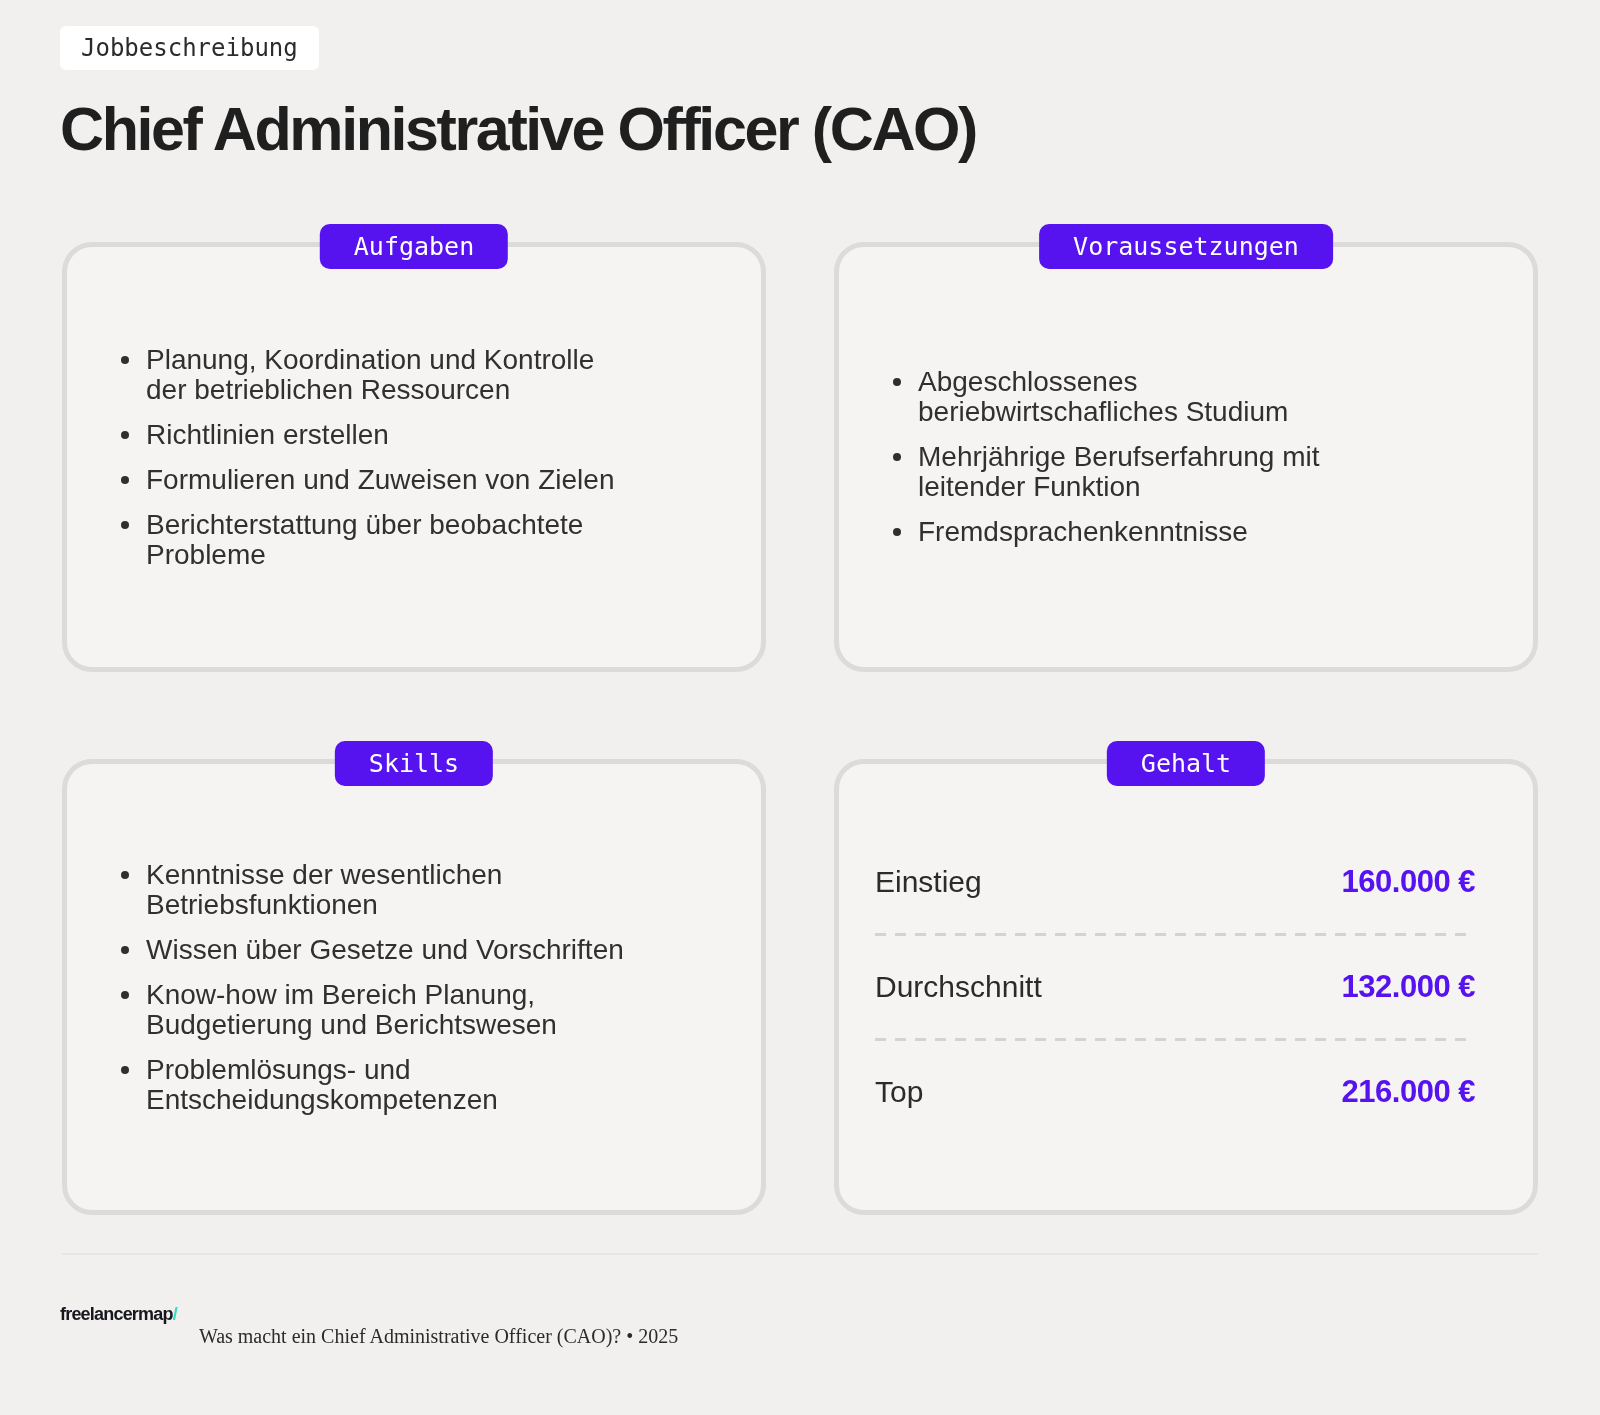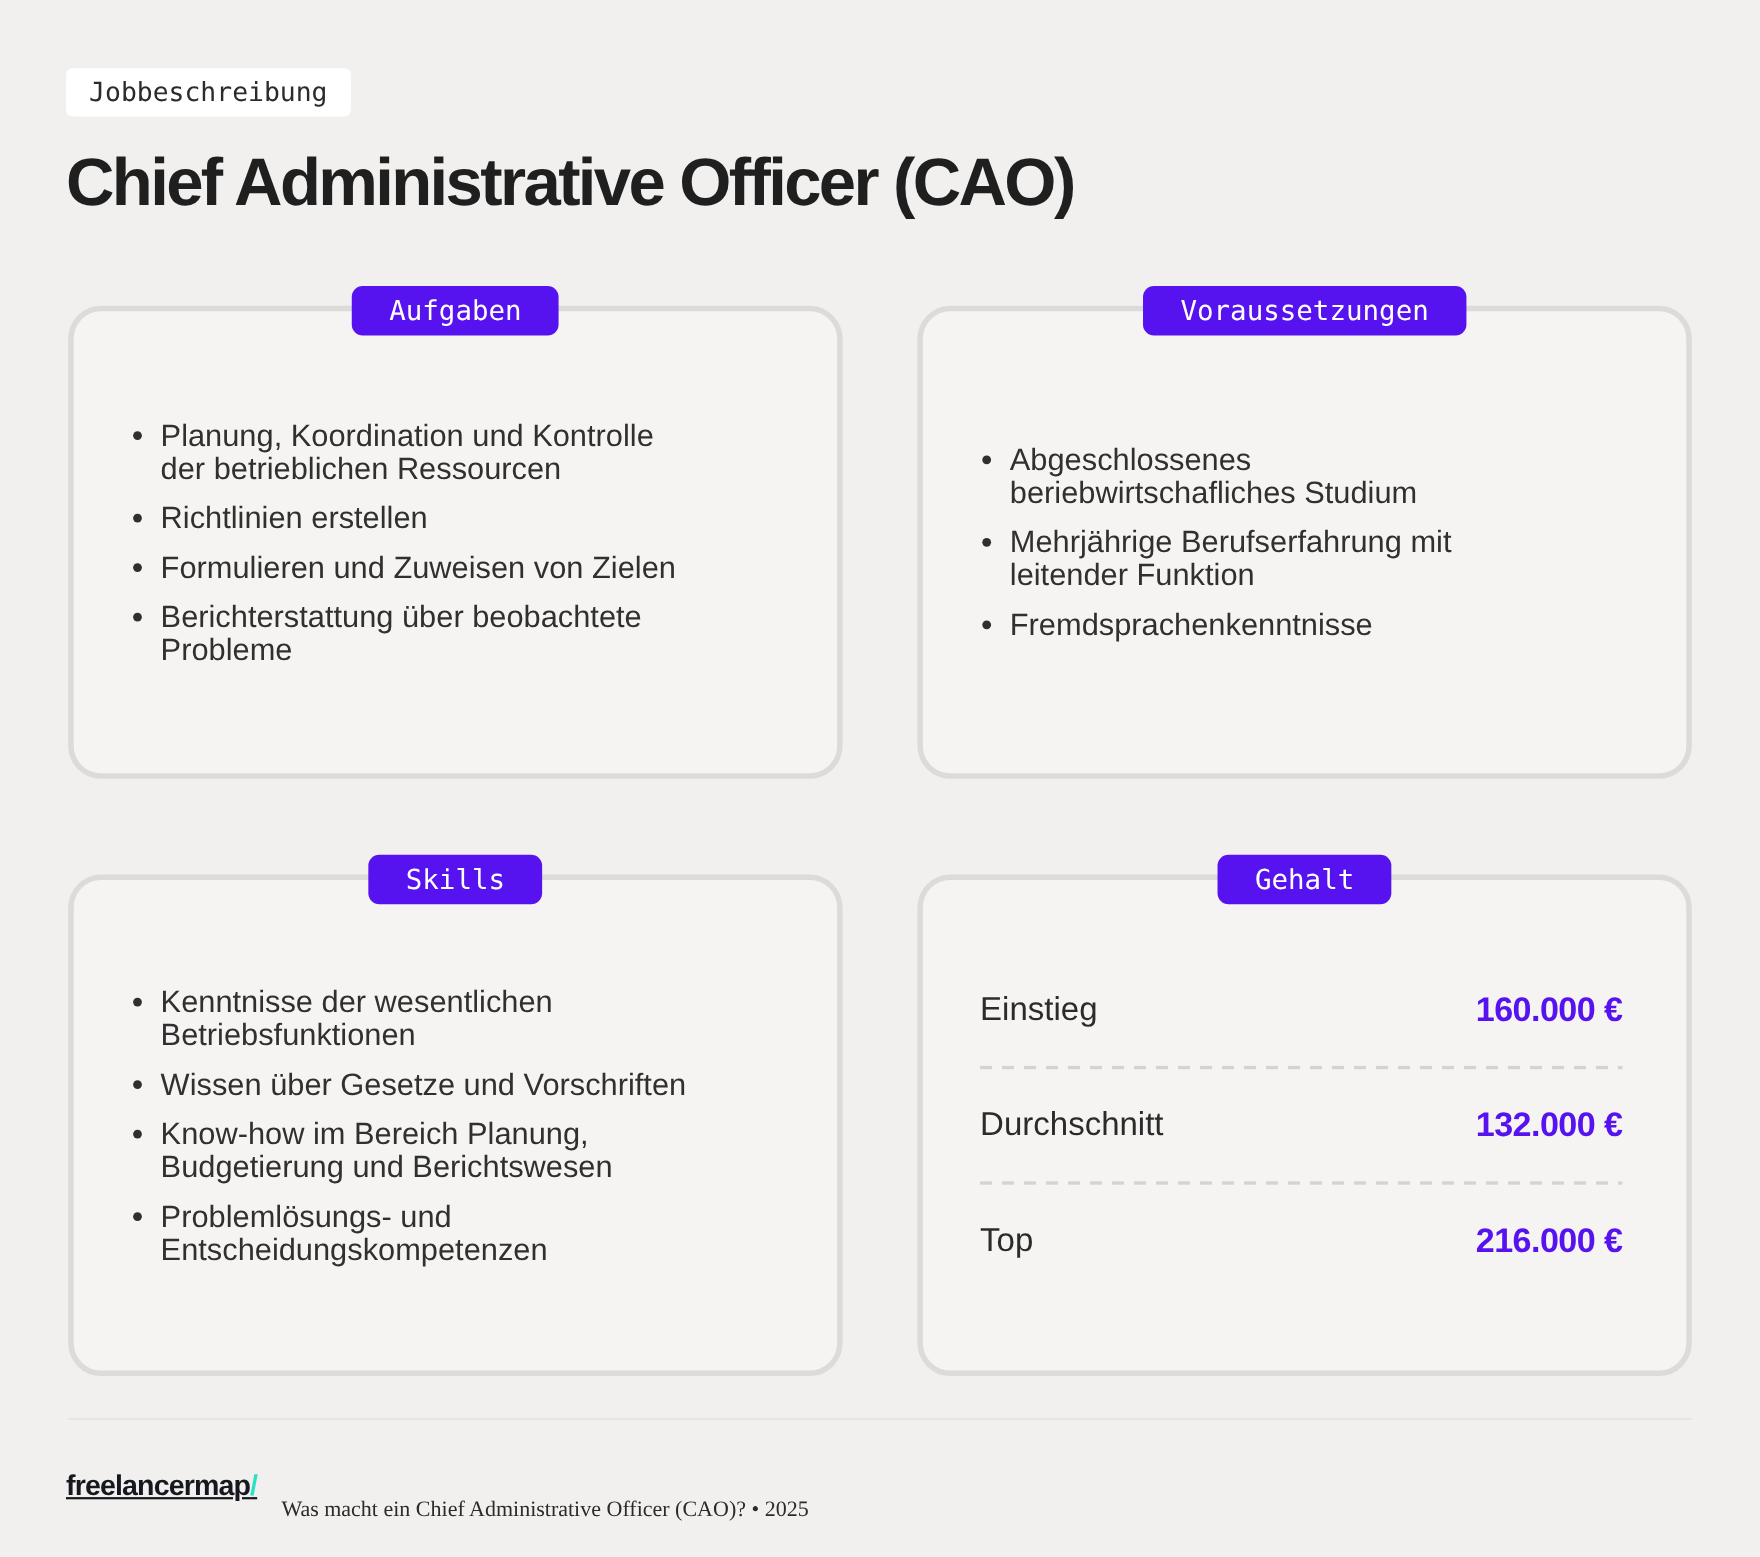--- a/index.html
+++ b/index.html
@@ -11,21 +11,21 @@
     --ink:#303030;
     --title-ink:#1f1f1f;
     --dash:#d4d3d1;
   }
   *{box-sizing:border-box;}
   html{background:#fff;}
   body{margin:0;width:1600px;height:1415px;font-family:"Liberation Sans",sans-serif;}
   .page{width:1600px;height:1415px;background:var(--page-bg);position:relative;overflow:hidden;}
 
   
-  .header{padding:62px 60px 0;}
+  .header{padding:26px 60px 0;}
   .tag-badge{
     display:inline-block;background:#ffffff;color:#2b2b2b;
     font-family:"DejaVu Sans Mono",monospace;font-size:24px;line-height:44px;
     padding:0 21px;border-radius:6px;
   }
   h1.title{
     margin:24px 0 0;font-size:61px;line-height:70px;font-weight:700;
     letter-spacing:-2.4px;color:var(--title-ink);
   }
 
@@ -55,39 +55,38 @@
   }
   ul.bullets li:last-child{margin-bottom:0;}
   ul.bullets li::before{
     content:"";position:absolute;left:2px;top:11px;width:8px;height:8px;
     border-radius:50%;background:#2f2f2f;
   }
 
   
   .salary-body{
     height:100%;display:flex;flex-direction:column;justify-content:center;
-    padding:0 58px 0 52px;
+    padding:0 58px 0 36px;
   }
   .salary-row{display:flex;justify-content:space-between;align-items:center;}
   .salary-label{font-size:30px;color:#2b2b2b;}
   .salary-value{
     font-size:31px;font-weight:700;color:var(--accent);letter-spacing:-0.5px;
   }
   .sep{
     height:3px;margin:33px 0;
     background:repeating-linear-gradient(90deg,var(--dash) 0 11px,transparent 11px 20px);
   }
 
   
   .divider{height:2px;background:#e6e5e3;margin:38px 62px 0;}
   .footer{display:flex;align-items:center;margin:26px 60px 0;}
   .brand{
-    font-size:26px;font-weight:700;letter-spacing:-0.8px;color:#17171f;
+    font-size:18px;font-weight:700;letter-spacing:-0.8px;color:#17171f;
     white-space:nowrap;
-    text-decoration:underline;
   }
   .brand .slash{color:var(--teal);font-weight:700;}
   .footer-text{
     margin-left:22px;font-family:Liberation Serif, serif;
     font-size:20px;color:#2b2b2b;white-space:nowrap;margin-top:44px;
   }
 </style>
 </head>
 <body>
 

